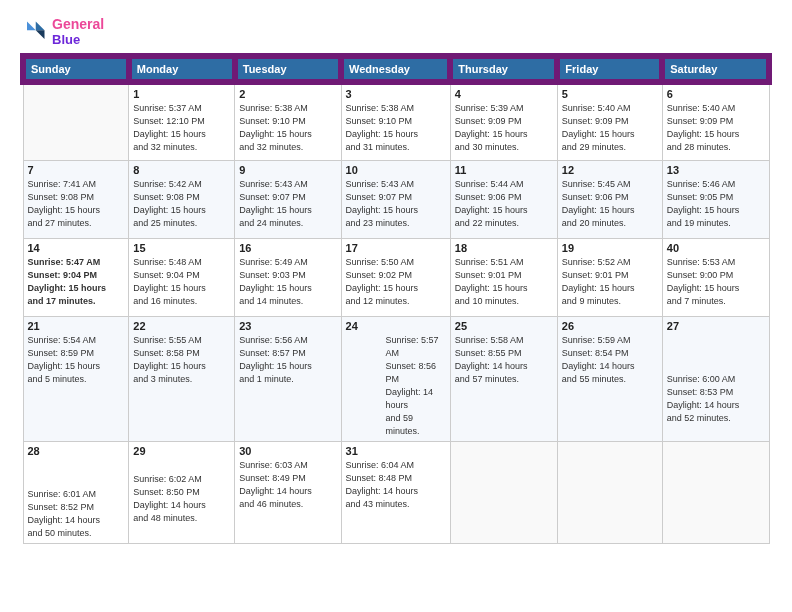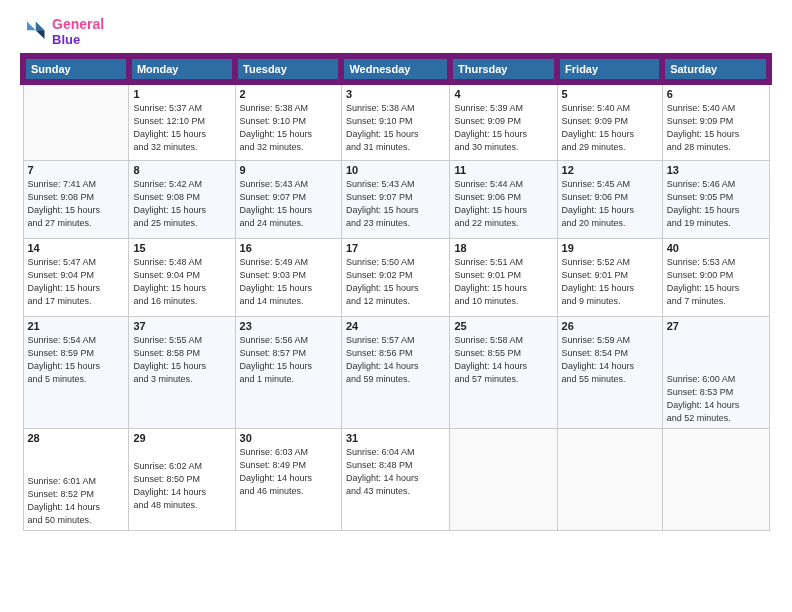--- a/index.html
+++ b/index.html
@@ -213,21 +213,21 @@
             <span class="day-number">13</span>
             <div class="day-info" style="white-space: pre-line;">Sunrise: 5:46 AM
 Sunset: 9:05 PM
 Daylight: 15 hours
 and 19 minutes.</div>
           </td>
         </tr>
         <tr>
           <td>
             <span class="day-number">14</span>
-            <div class="day-info" style="white-space: pre-line;">Sunrise: 5:47 AM
+            <div class="day-info" style="white-space: pre-line; font-weight: bold;">Sunrise: 5:47 AM
 Sunset: 9:04 PM
 Daylight: 15 hours
 and 17 minutes.</div>
           </td>
           <td>
             <span class="day-number">15</span>
             <div class="day-info" style="white-space: pre-line;">Sunrise: 5:48 AM
 Sunset: 9:04 PM
 Daylight: 15 hours
 and 16 minutes.</div>
@@ -270,36 +270,36 @@
         </tr>
         <tr>
           <td>
             <span class="day-number">21</span>
             <div class="day-info" style="white-space: pre-line;">Sunrise: 5:54 AM
 Sunset: 8:59 PM
 Daylight: 15 hours
 and 5 minutes.</div>
           </td>
           <td>
-            <span class="day-number">37</span>
+            <span class="day-number">22</span>
             <div class="day-info" style="white-space: pre-line;">Sunrise: 5:55 AM
 Sunset: 8:58 PM
 Daylight: 15 hours
 and 3 minutes.</div>
           </td>
           <td>
             <span class="day-number">23</span>
             <div class="day-info" style="white-space: pre-line;">Sunrise: 5:56 AM
 Sunset: 8:57 PM
 Daylight: 15 hours
 and 1 minute.</div>
           </td>
           <td>
             <span class="day-number">24</span>
-            <div class="day-info" style="white-space: pre-line;">Sunrise: 5:57 AM
+            <div class="day-info" style="white-space: pre-line; margin-left: 40px;">Sunrise: 5:57 AM
 Sunset: 8:56 PM
 Daylight: 14 hours
 and 59 minutes.</div>
           </td>
           <td>
             <span class="day-number">25</span>
             <div class="day-info" style="white-space: pre-line;">Sunrise: 5:58 AM
 Sunset: 8:55 PM
 Daylight: 14 hours
 and 57 minutes.</div>

